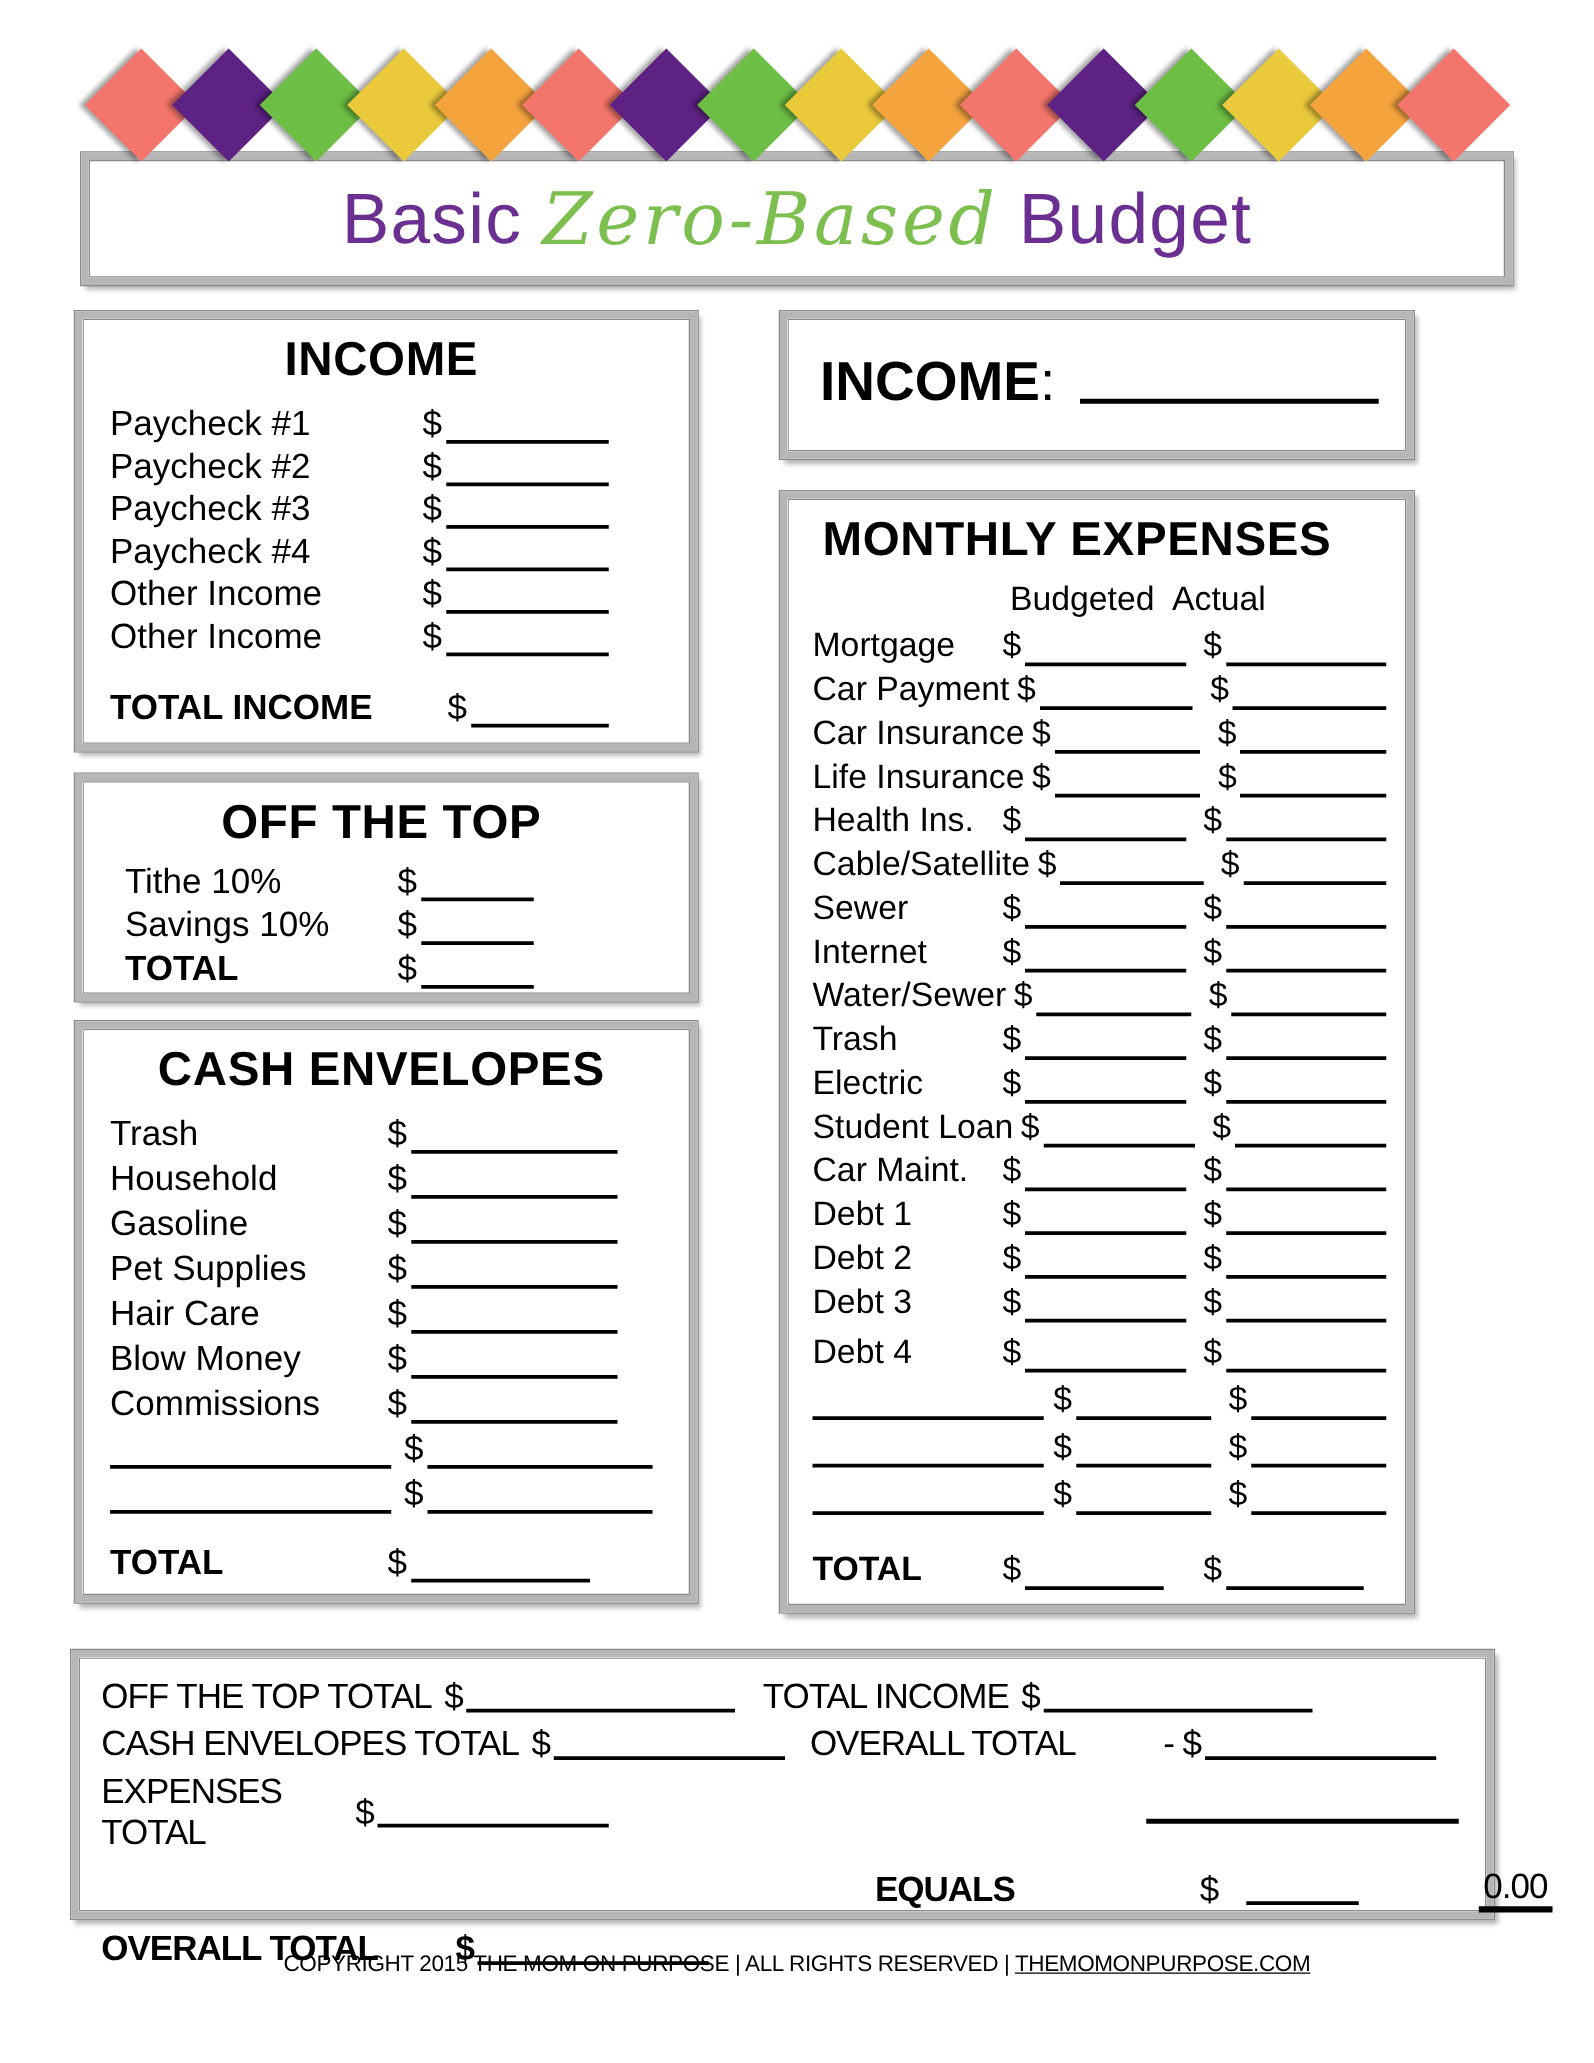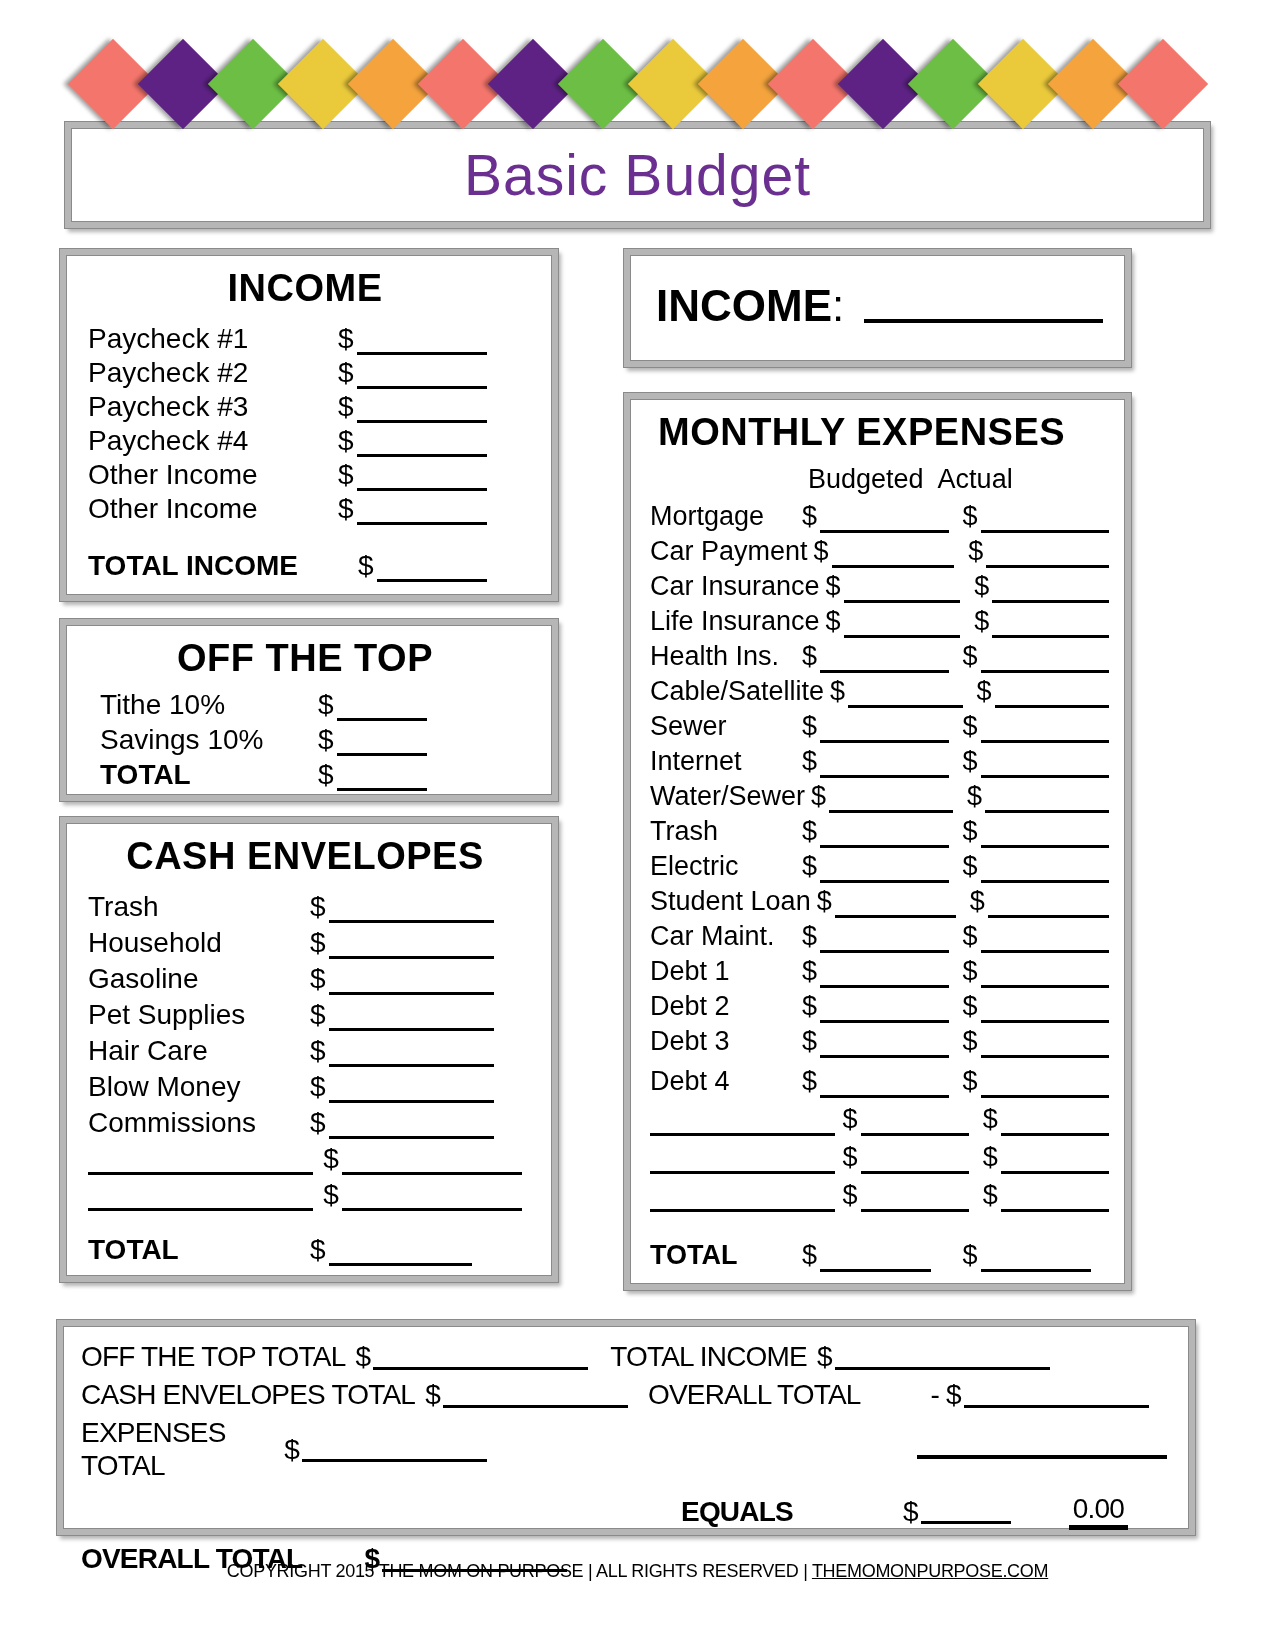--- a/index.html
+++ b/index.html
@@ -138,20 +138,21 @@
       <div class="diamond" style="background: rgb(244, 117, 107);"></div>
       <div class="diamond" style="background: rgb(94, 34, 133);"></div>
       <div class="diamond" style="background: rgb(108, 190, 68);"></div>
       <div class="diamond" style="background: rgb(234, 202, 59);"></div>
       <div class="diamond" style="background: rgb(244, 163, 61);"></div>
       <div class="diamond" style="background: rgb(244, 117, 107);"></div>
     </div>
 
   <div class="frame title-frame">
     <span class="t-purple">Basic</span>
+    <span class="t-green">Zero-Based</span>
     <span class="t-purple">Budget</span>
   </div>
 
   <div class="content">
 
     <div class="col-left">
 
       <div class="frame box income-box">
         <div class="box-title">INCOME</div>
         <div class="row">
@@ -453,21 +454,21 @@
       <span class="sline" style="width:185px;"></span>
     </div>
     <div class="sum-row">
       <span>EXPENSES TOTAL</span>
       <span class="gap" style="width:30px;"></span>
       <span class="dollar">$</span>
       <span class="sline" style="width:185px;"></span>
       <span class="gap" style="width:430px;"></span>
       <span class="rule"></span>
     </div>
-    <div class="sum-row" style="margin-top:10px;">
+    <div class="sum-row" style="margin-top:10px;gap:19px;">
       <span class="gap" style="width:600px;"></span>
       <span class="sum-bold">EQUALS</span>
       <span class="gap" style="width:110px;"></span>
       <span class="dollar">$</span>
       <span class="sline" style="width:90px;"></span>
       <span class="gap" style="width:58px;"></span>
       <span class="equals-val">0.00</span>
     </div>
     <div class="sum-row" style="margin-top:12px;">
       <span class="sum-bold">OVERALL TOTAL</span>

